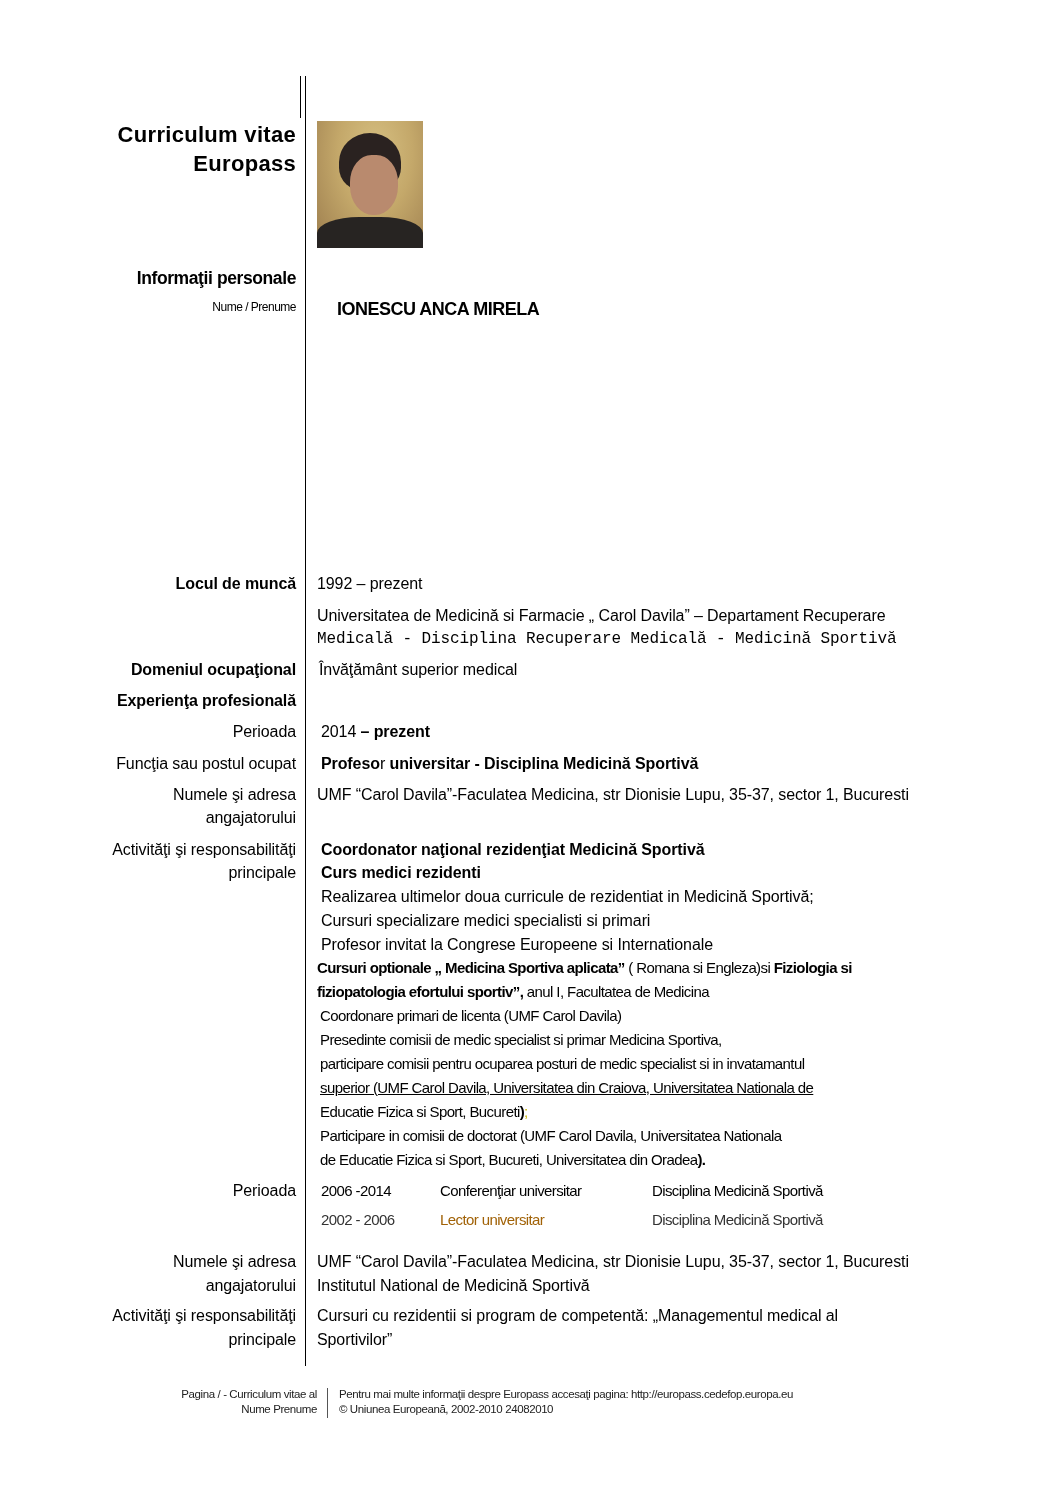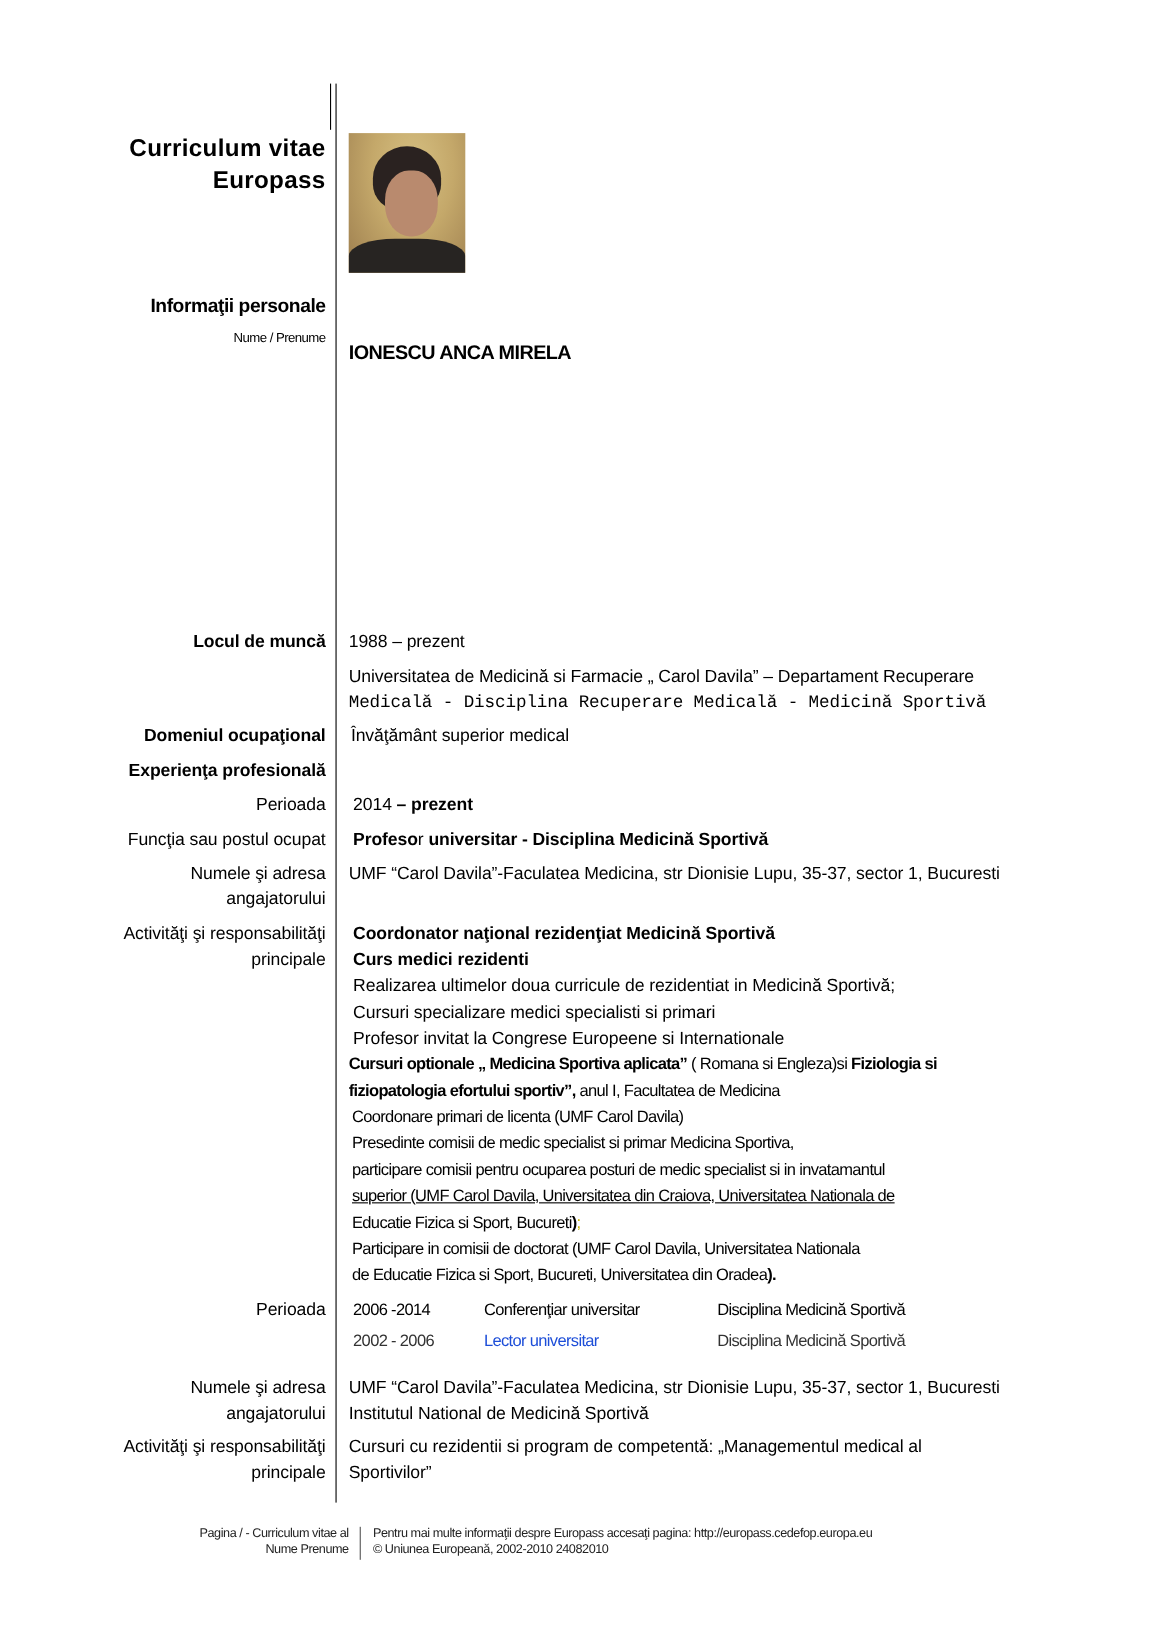--- a/index.html
+++ b/index.html
@@ -1,18 +1,18 @@
 <!DOCTYPE html>
 <html><head>
 <meta charset="utf-8">
 <style>
   html, body { margin: 0; padding: 0; background: #ffffff; }
   body { width: 1058px; height: 1497px; position: relative; overflow: hidden; color: #000; }
   .abs { position: absolute; white-space: nowrap; }
-  .arial { font-family: "Liberation Sans", sans-serif; }
+  .arial { font-family: "Liberation Sans", sans-serif; margin-left: 20px; }
   .cal { font-family: "Liberation Sans", sans-serif; font-size: 16px; letter-spacing: -0.1px; }
   .narrow { font-family: "Liberation Sans", sans-serif; font-size: 15px; letter-spacing: -0.6px; }
   .lbl { right: 762px; text-align: right; }
   .b { font-weight: bold; }
 
   
   .vline { position: absolute; background: #000; width: 1.3px; }
 
   .photo {
     position: absolute; left: 317px; top: 121px; width: 106px; height: 127px;
@@ -36,24 +36,24 @@
 <div class="abs arial b" style="right:762px; top:151px; font-size:22px; letter-spacing:0.3px; text-align:right;">Europass</div>
 
 <div class="photo">
   <div class="hair"></div>
   <div class="face"></div>
   <div class="body"></div>
 </div>
 
 <div class="abs arial b lbl" style="top:268px; font-size:17.5px; letter-spacing:-0.4px;">Informaţii personale</div>
 <div class="abs arial lbl" style="top:300px; font-size:12px; letter-spacing:-0.5px;">Nume / Prenume</div>
-<div class="abs arial b" style="left:317px; top:310px; font-size:18px; letter-spacing:-0.5px;">IONESCU ANCA MIRELA</div>
+<div class="abs arial b" style="left:317px; top:299px; font-size:18px; letter-spacing:-0.5px;">IONESCU ANCA MIRELA</div>
 
 <div class="abs cal b lbl" style="top:575px;">Locul de muncă</div>
-<div class="abs cal" style="left:317px; top:575px;">1988 – prezent</div>
+<div class="abs cal" style="left:317px; top:575px;">1992 – prezent</div>
 <div class="abs cal" style="left:317px; top:607px;">Universitatea de Medicină si Farmacie „ Carol Davila” – Departament   Recuperare</div>
 <div class="abs cal" style="left:317px; top:630px;font-family:Liberation Mono, monospace;">Medicală - Disciplina Recuperare Medicală - Medicină Sportivă</div>
 
 <div class="abs cal b lbl" style="top:661px;">Domeniul ocupaţional</div>
 <div class="abs cal" style="left:319px; top:661px;">Învăţământ superior medical</div>
 
 <div class="abs cal b lbl" style="top:692px;">Experienţa profesională</div>
 
 <div class="abs cal lbl" style="top:723px;">Perioada</div>
 <div class="abs cal" style="left:321px; top:723px;">
@@ -96,21 +96,21 @@
   <span>de Educatie Fizica si Sport, Bucureti, Universitatea din Oradea</span><span class="b">).</span>
 </div>
 
 <div class="abs cal lbl" style="top:1182px;">Perioada</div>
 
 <div class="abs narrow" style="left:321px; top:1182px;">2006 -2014</div>
 <div class="abs narrow" style="left:440px; top:1182px;">Conferenţiar universitar</div>
 <div class="abs narrow" style="left:652px; top:1182px;">Disciplina Medicină Sportivă</div>
 
 <div class="abs narrow" style="left:321px; top:1211px; color:#333;">2002 - 2006</div>
-<div class="abs narrow" style="left:440px; top:1211px; color:#1d4ed8;">Lector universitar</div>
+<div class="abs narrow" style="left:440px; top:1211px; color:#a16207;">Lector universitar</div>
 <div class="abs narrow" style="left:652px; top:1211px; color:#333;">Disciplina Medicină Sportivă</div>
 
 <div class="abs cal lbl" style="top:1253px;">Numele şi adresa</div>
 <div class="abs cal lbl" style="top:1277px;">angajatorului</div>
 <div class="abs cal" style="left:317px; top:1253px;">UMF “Carol Davila”-Faculatea Medicina, str Dionisie Lupu, 35-37, sector 1, Bucuresti</div>
 <div class="abs cal" style="left:317px; top:1277px;">Institutul National de Medicină Sportivă</div>
 
 <div class="abs cal lbl" style="top:1307px;">Activităţi şi responsabilităţi</div>
 <div class="abs cal lbl" style="top:1331px;">principale</div>
 <div class="abs cal" style="left:317px; top:1307px;">Cursuri cu rezidentii si program de competentă: „Managementul medical al</div>

